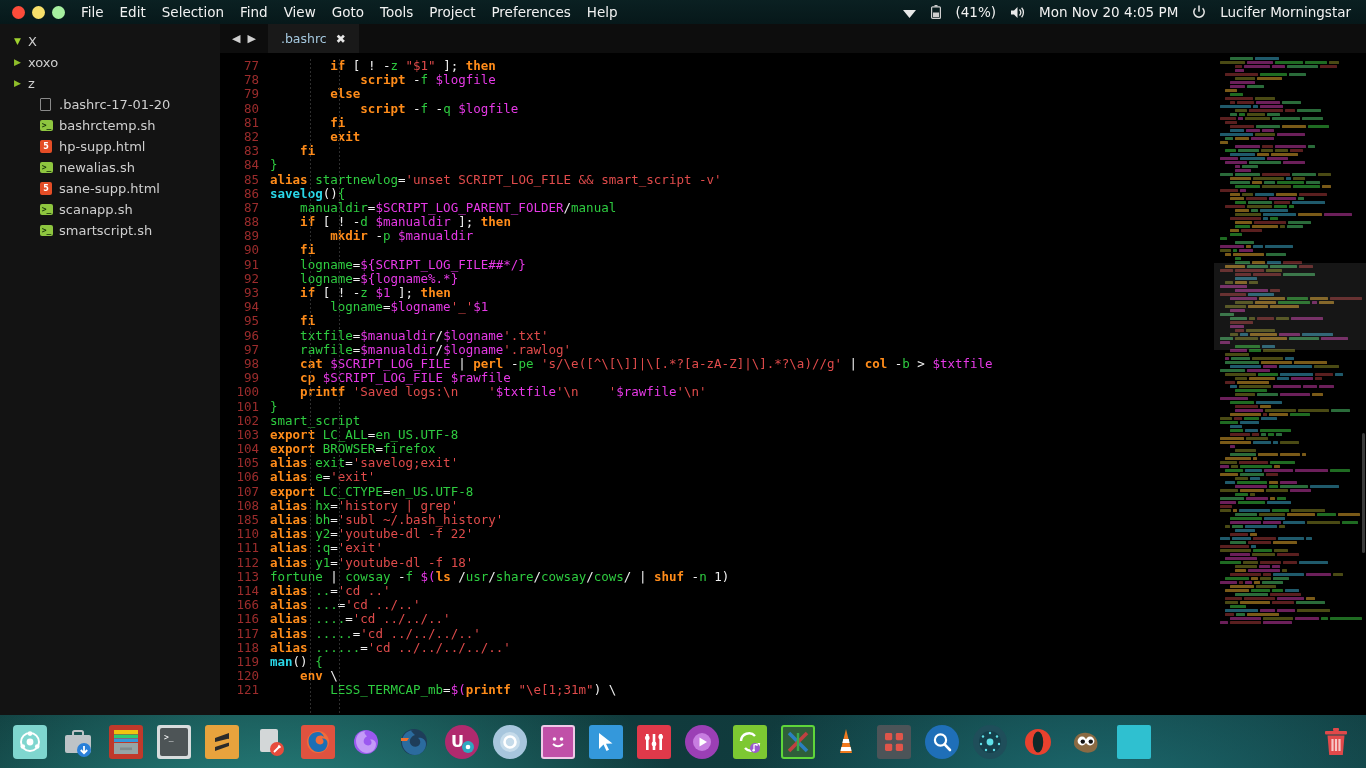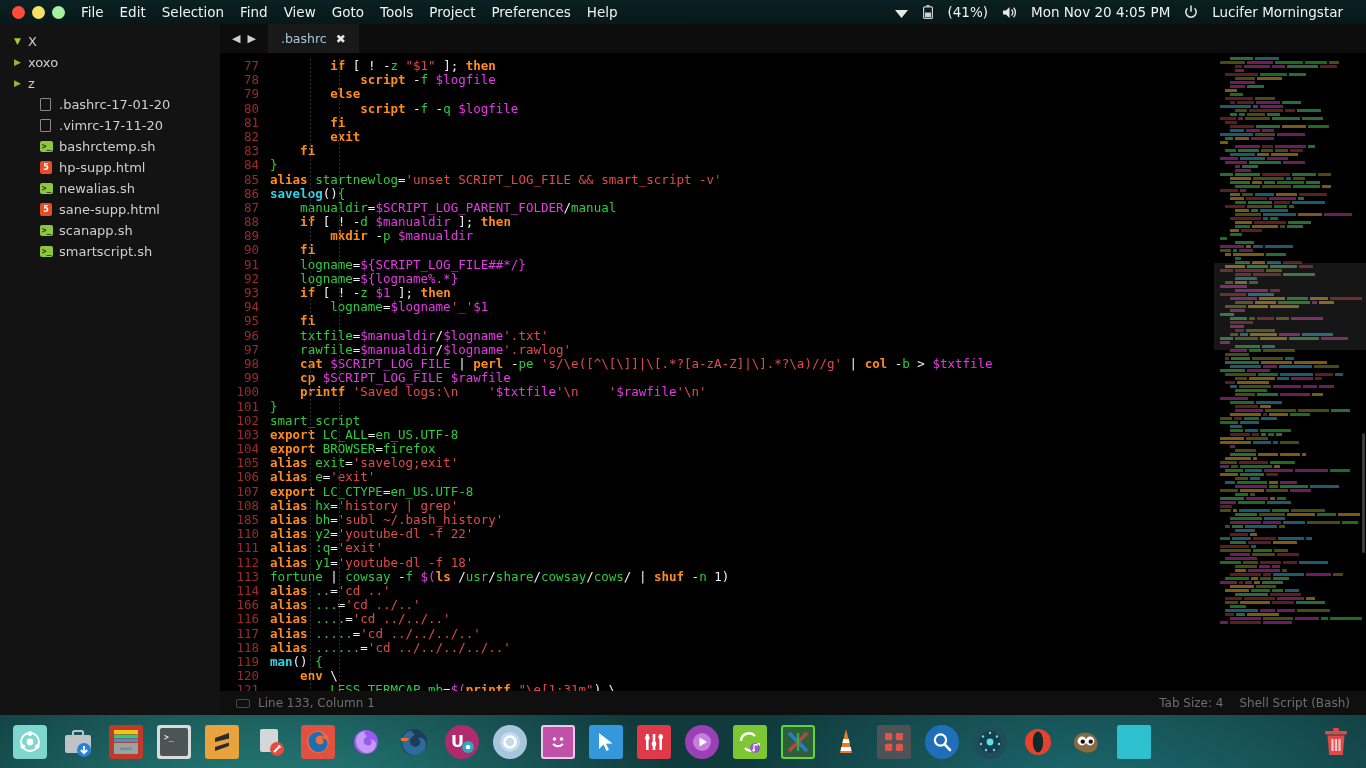--- a/index.html
+++ b/index.html
@@ -26,21 +26,21 @@
     font-size: 13.5px;
     z-index: 50;
   }
   .traffic { display: flex; align-items: center; gap: 7px; padding: 0 10px 0 12px; }
   .tl { width: 13px; height: 13px; border-radius: 50%; display: block; }
   .tl.red { background: #fc4c3a; }
   .tl.yellow { background: #f7e06a; }
   .tl.green { background: #a6f0a0; }
   .mi { padding: 0 8px; line-height: 24px; cursor: default; white-space: nowrap; }
   .mi.first { padding-left: 6px; }
-  #menu-right { margin-left: auto; display: flex; align-items: center; gap: 0; padding-right: 16px; }
+  #menu-right { margin-left: auto; display: flex; align-items: center; gap: 0; padding-right: 8px; }
   #menu-right .mi { padding: 0 7px; }
   .ico-svg { display: inline-block; vertical-align: -2px; }
 
   
   #app {
     position: absolute; top: 24px; left: 0; width: 1366px; height: 691px;
     background: #0f0f0f;
     display: flex; flex-direction: column;
   }
   #appbody { flex: 1; display: flex; min-height: 0; }
@@ -231,26 +231,20 @@
         <span class="rowlabel">z</span>
       </div>
 
       <div class="row ind3">
         <span class="fico">
             <span class="ic ic-doc"></span>
           </span>
         <span class="rowlabel">.bashrc-17-01-20</span>
       </div>
 
-      <div class="row ind3">
-        <span class="fico">
-            <span class="ic ic-doc"></span>
-          </span>
-        <span class="rowlabel">.vimrc-17-11-20</span>
-      </div>
 
       <div class="row ind3">
         <span class="fico">
             <span class="ic ic-sh">&gt;_</span>
           </span>
         <span class="rowlabel">bashrctemp.sh</span>
       </div>
 
       <div class="row ind3">
         <span class="fico">
@@ -1068,30 +1062,20 @@
                 <span class="mmseg" style="width: 28.606px; background: rgb(107, 31, 90);"></span>
               </div>
             </div>
           <div id="mm-view"></div>
         </div>
         <div id="vscroll">
             <i></i>
           </div>
       </div>
 
-      <div id="statusbar">
-        <div id="status-left">
-          <span class="sb-glyph"></span>
-          <span>Line 133, Column 1</span>
-        </div>
-        <div id="status-right">
-          <span>Tab Size: 4</span>
-          <span>Shell Script (Bash)</span>
-        </div>
-      </div>
 
     </div>
   </div>
 </div>
 
 <div id="dock">
   <div class="dockitem">
     <span class="sq" style="background:#7fd6cf;border-radius:4px;display:flex;align-items:center;justify-content:center;">
       <svg width="22" height="22" viewBox="0 0 22 22">
           <circle cx="11" cy="11" r="9" fill="none" stroke="#fff" stroke-width="2"></circle>

